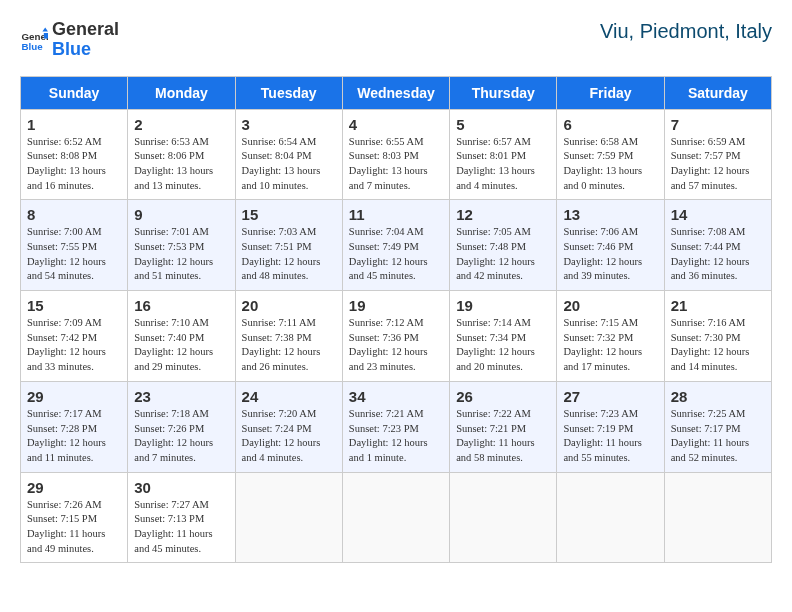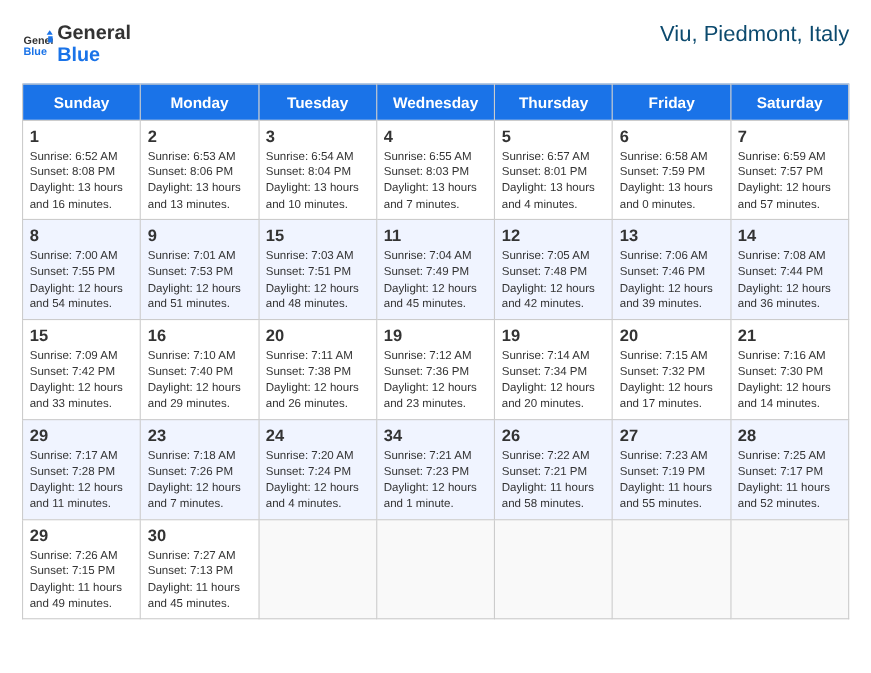--- a/index.html
+++ b/index.html
@@ -71,20 +71,21 @@
     }
     .day-num {
       font-size: 15px;
       font-weight: bold;
       display: block;
       margin-bottom: 2px;
     }
     .cell-text {
       font-size: 10.5px;
       line-height: 1.4;
+      font-family: Liberation Serif, serif;
     }
     .empty-cell {
       background: #f9f9f9;
     }
   </style>
 </head>
 <body>
 
 <div class="header">
   <div class="logo">

